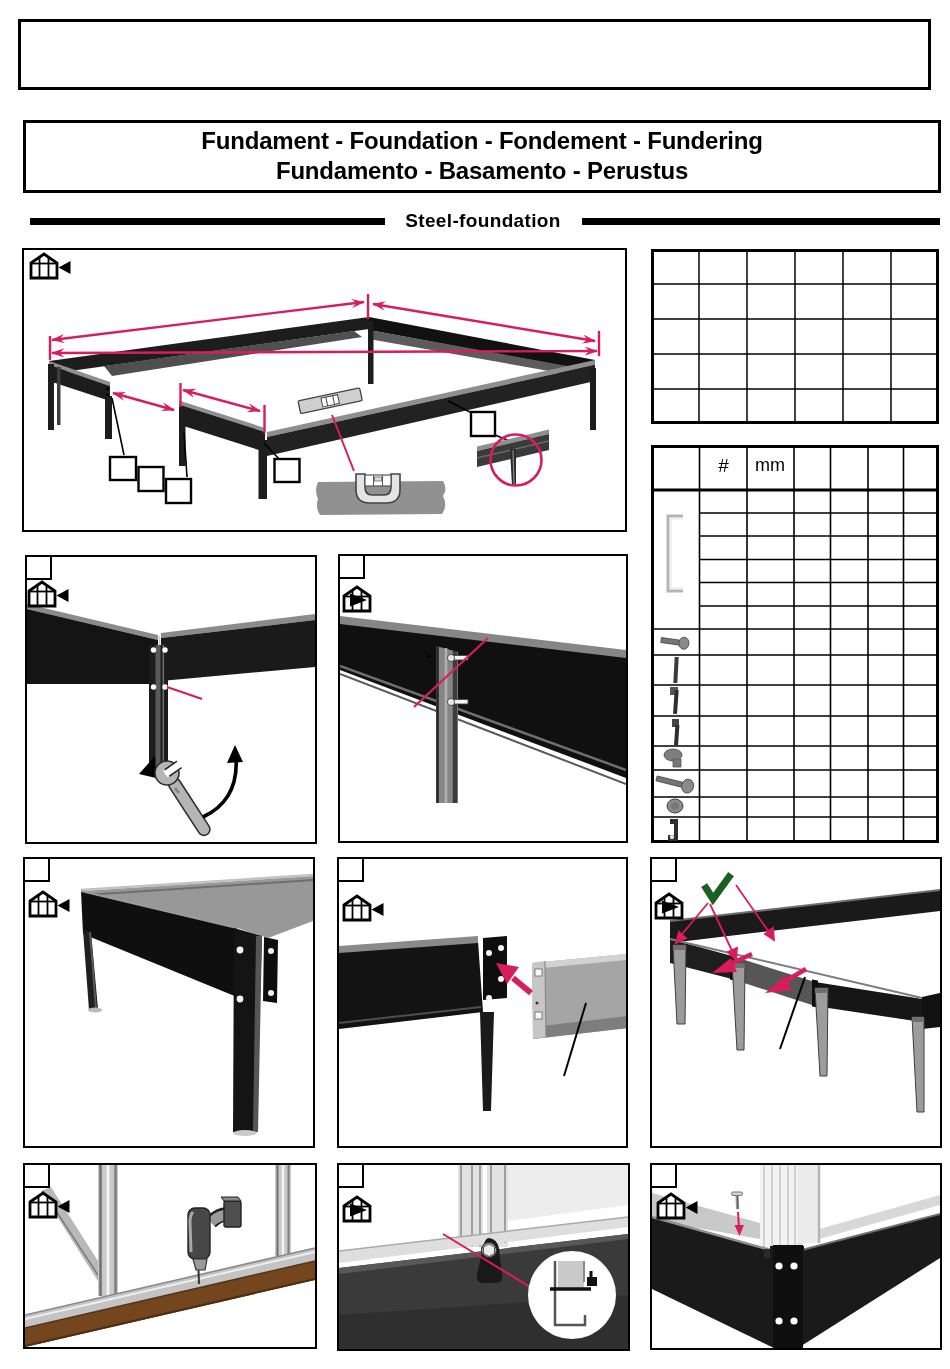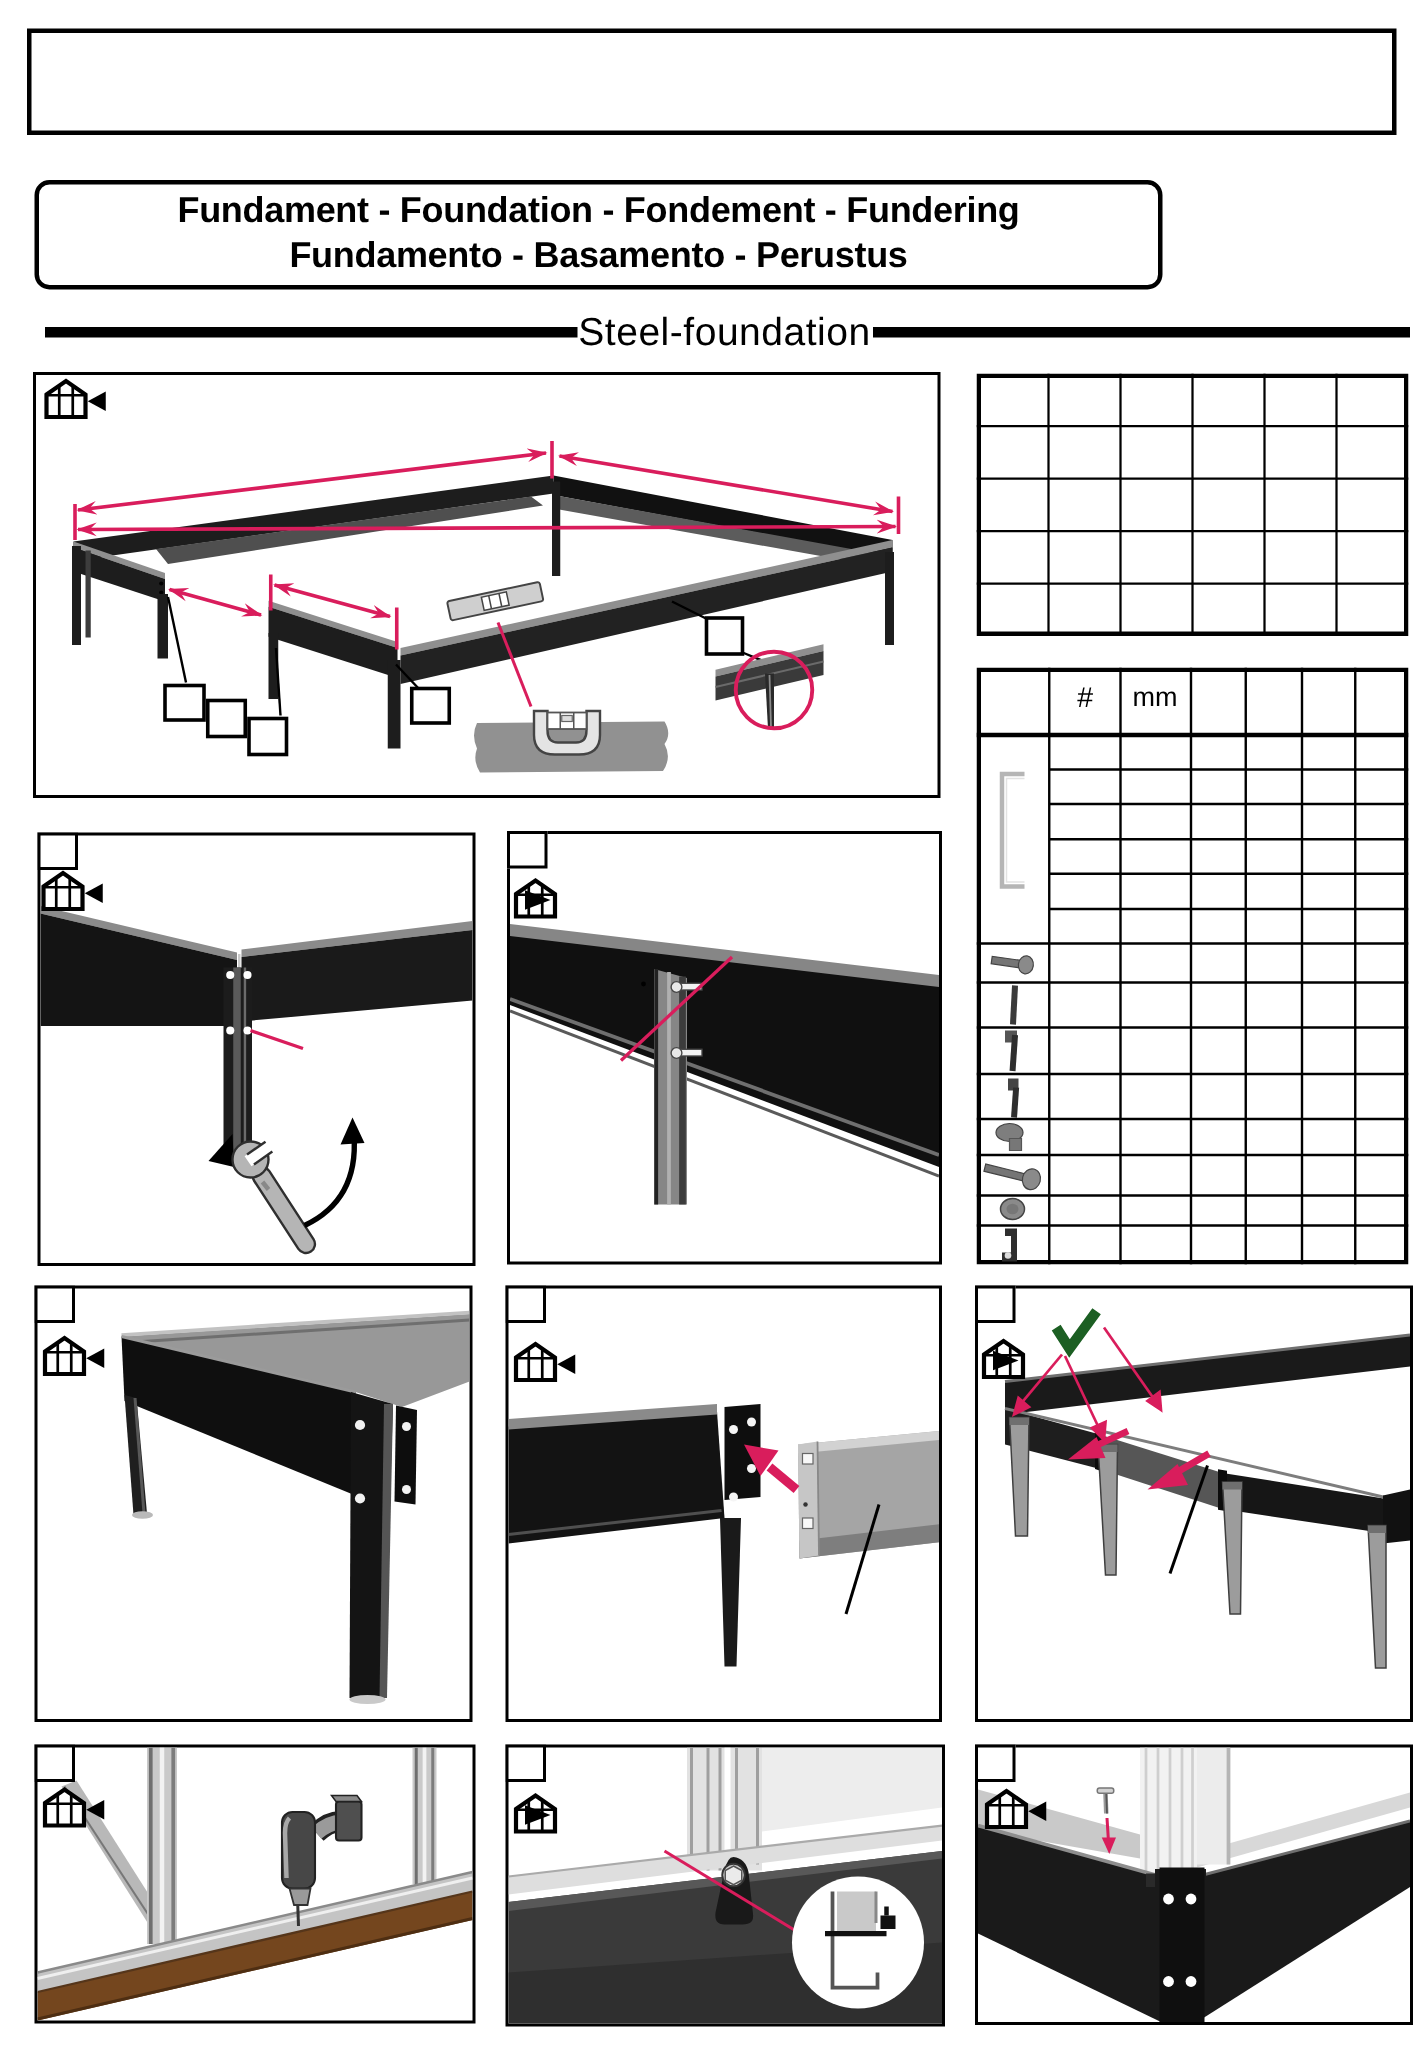--- a/index.html
+++ b/index.html
@@ -9,30 +9,30 @@
   .box{position:absolute;border:2px solid #000;background:#fff;box-sizing:border-box;}
   .cornersq{position:absolute;left:-2px;top:-2px;width:27px;height:25px;border:2px solid #000;background:#fff;box-sizing:border-box;}
   svg{display:block;}
 </style>
 </head>
 <body>
 <div id="page">
 
   <div class="box" style="left:18px;top:19px;width:913px;height:71px;border-width:3px;"></div>
 
-  <div class="box" style="left:23px;top:120px;width:752px;height:73px;border-width:3px;border-radius:10px;">
+  <div class="box" style="left:23px;top:120px;width:918px;height:73px;border-width:3px;">
     <div style="text-align:center;font-weight:bold;font-size:24px;line-height:30px;padding-top:3px;letter-spacing:-0.2px;">
       Fundament - Foundation - Fondement - Fundering<br>
       Fundamento - Basamento - Perustus
     </div>
   </div>
 
   <div class="abs" style="left:30px;top:218px;width:355px;height:7px;background:#000;"></div>
   <div class="abs" style="left:582px;top:218px;width:358px;height:7px;background:#000;"></div>
-  <div class="abs" style="left:385px;top:206px;width:196px;text-align:center;font-weight:normal;font-size:26px;letter-spacing:0.35px;line-height:30px;">Steel-foundation</div>
+  <div class="abs" style="left:385px;top:206px;width:196px;text-align:center;font-weight:bold;font-size:19px;letter-spacing:0.35px;line-height:30px;">Steel-foundation</div>
 
   <div class="box" id="mainbox" style="left:22px;top:248px;width:605px;height:284px;">
     <svg width="601" height="280" viewBox="0 0 601 280">
       <defs>
         <marker id="ra" markerWidth="14" markerHeight="11" refX="12.5" refY="5" orient="auto-start-reverse" markerUnits="userSpaceOnUse">
           <path d="M13.5,5 L0,0.4 L4.8,5 L0,9.6 Z" fill="#d91d5c"></path>
         </marker>
       </defs>
 
       <g transform="translate(5,2)">

